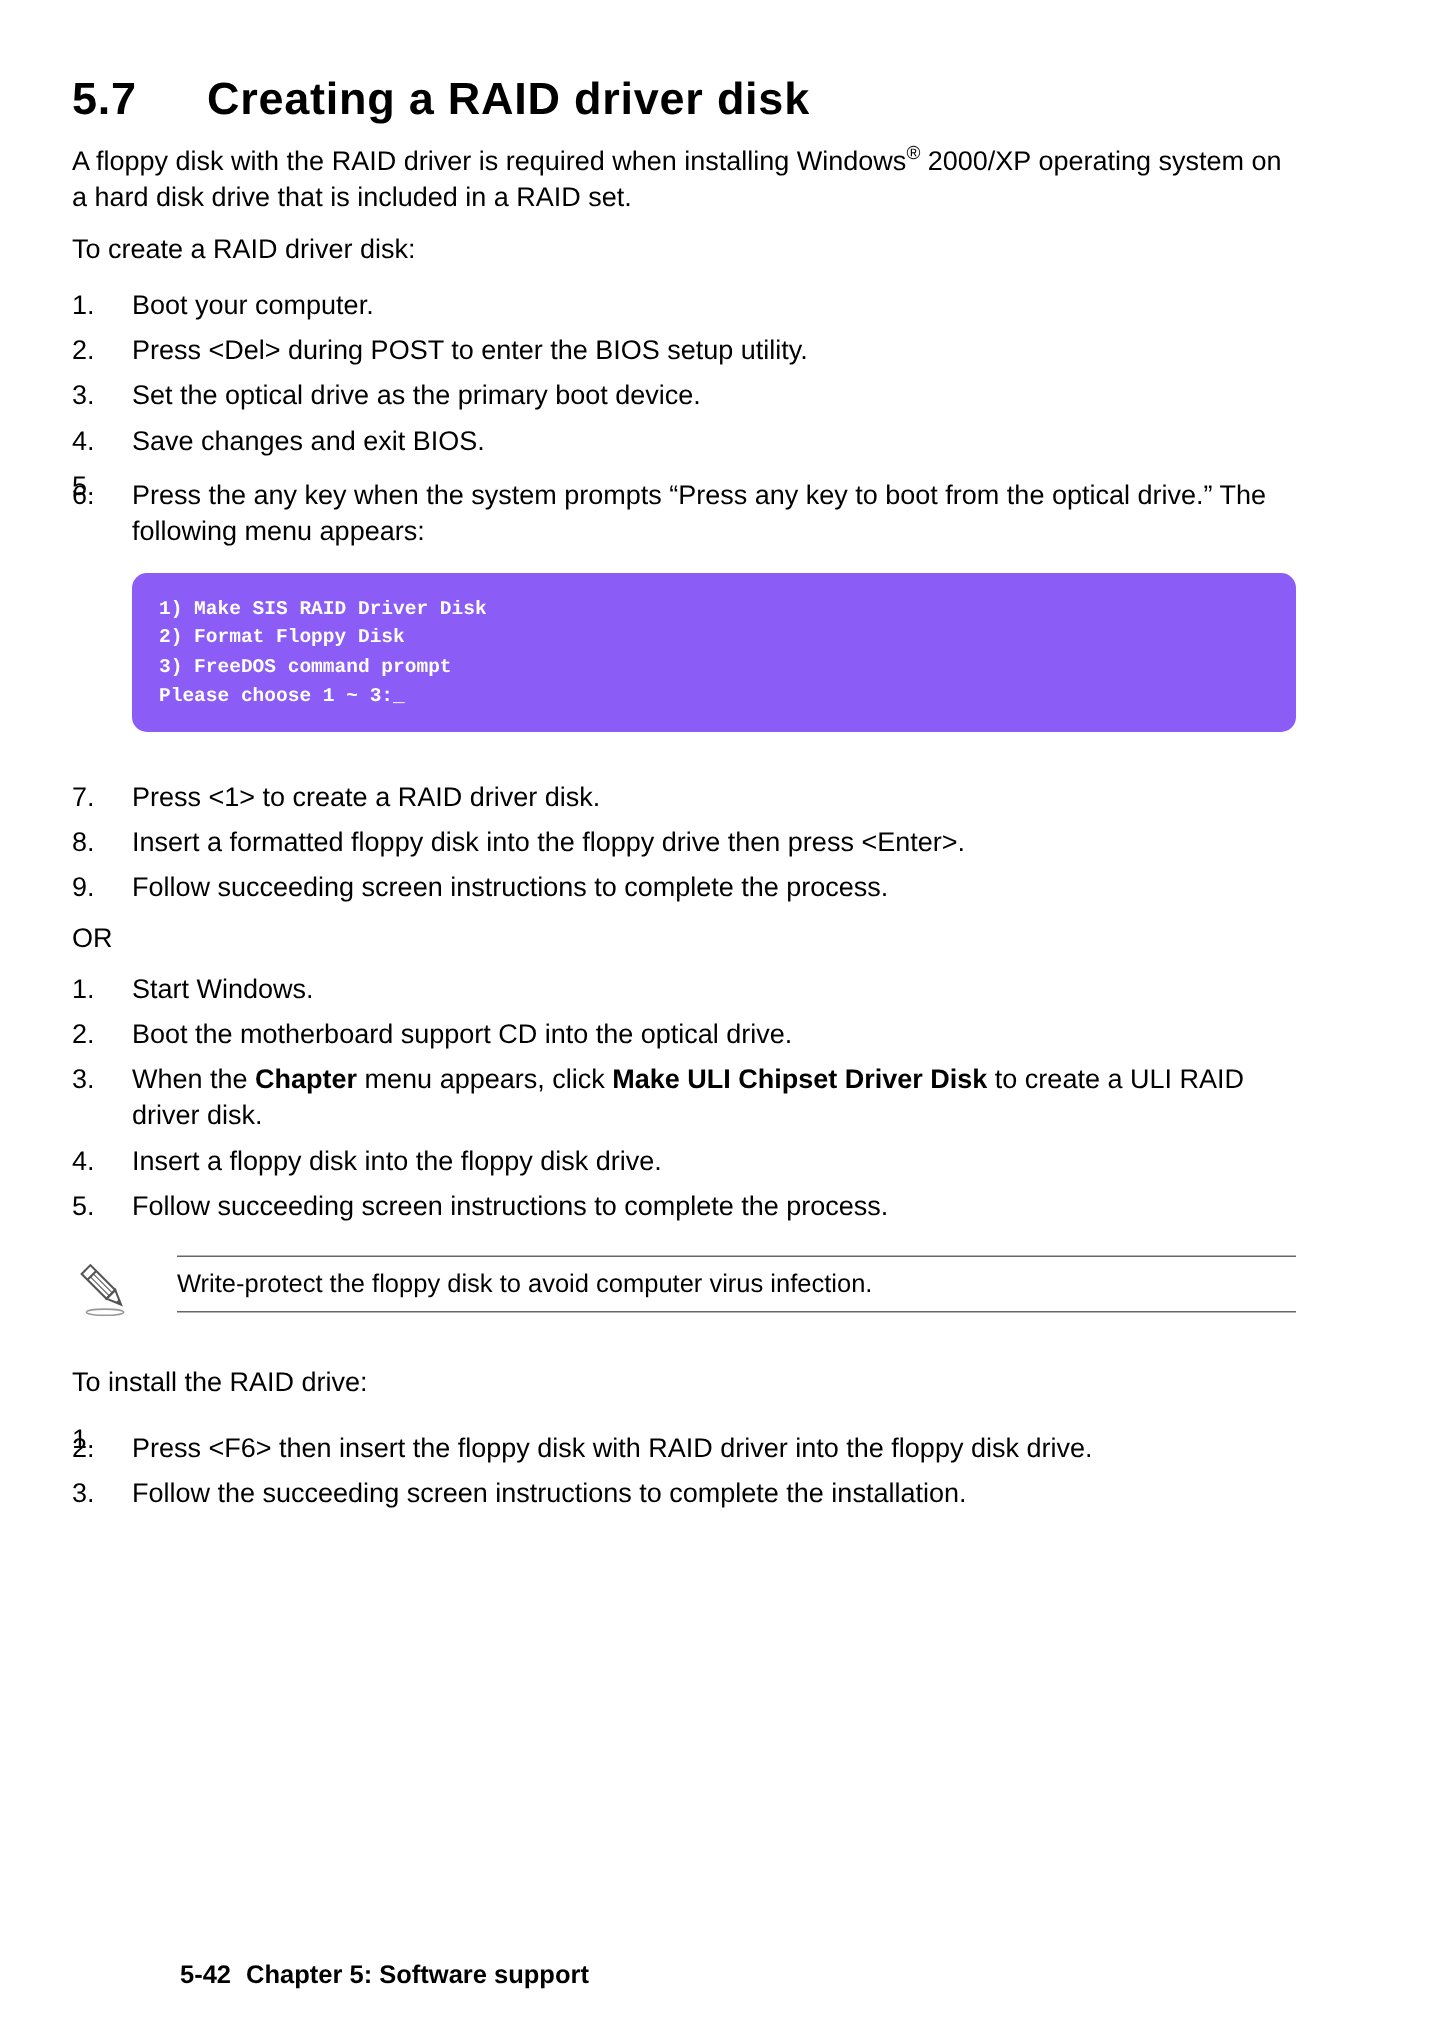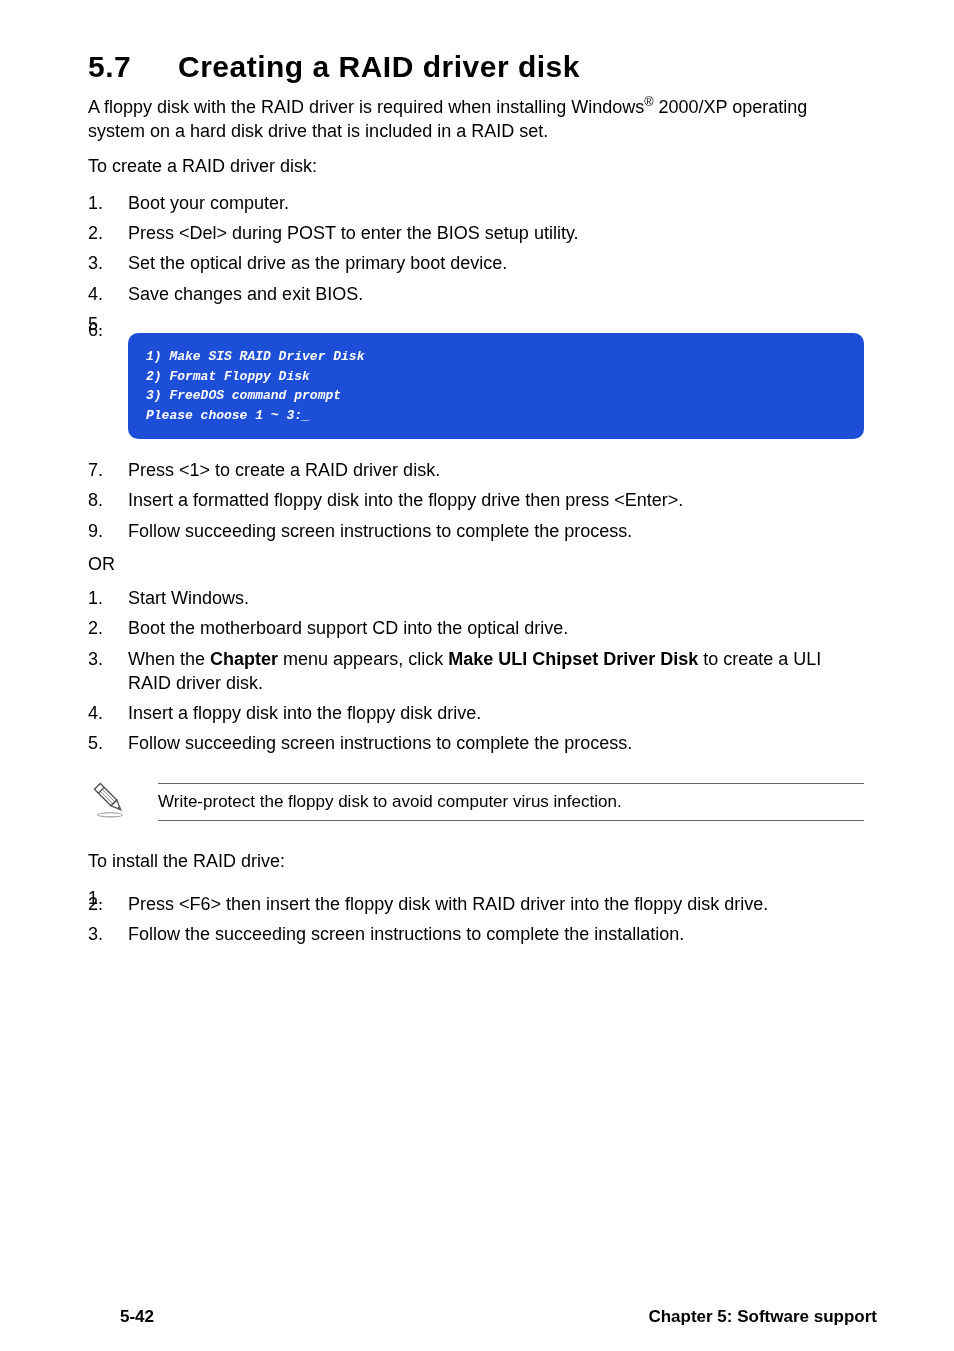--- a/index.html
+++ b/index.html
@@ -6,21 +6,21 @@
     margin: 0;
     padding: 0;
     background: #fff;
     font-family: "Helvetica Neue", Helvetica, Arial, sans-serif;
     color: #000;
   }
   .page {
     width: 954px;
     min-height: 1351px;
     box-sizing: border-box;
-    padding: 50px 90px 30px 88px;
+    padding: 50px 90px 30px 48px;
     position: relative;
   }
   h1.section-title {
     font-size: 30px;
     font-weight: bold;
     margin: 0 0 10px 0;
     letter-spacing: 0.5px;
   }
   h1.section-title .num {
     display: inline-block;
@@ -44,35 +44,34 @@
     line-height: 1.35;
     padding: 3px 0 3px 40px;
     position: relative;
   }
   ol.steps li .marker {
     position: absolute;
     left: 0;
     top: 3px;
   }
   .terminal {
-    background: #1d4ed8;
+    background: #8b5cf6;
     color: #fff;
     font-family: "Courier New", Courier, monospace;
     font-weight: bold;
     font-size: 13px;
     line-height: 1.5;
     padding: 14px 18px;
     border-radius: 10px;
-    margin: 12px 0 16px 40px;
+    margin: 12px 0 28px 40px;
     white-space: pre;
-    font-style: italic;
   }
   .note-row {
     display: flex;
-    align-items: flex-end;
+    align-items: flex-start;
     margin: 18px 0 4px 0;
   }
   .note-icon {
     flex: 0 0 70px;
     display: flex;
     align-items: center;
     justify-content: flex-start;
   }
   .note-icon svg {
     width: 44px;
@@ -82,23 +81,23 @@
     flex: 1;
     font-size: 17px;
     padding: 8px 0;
     border-top: 1px solid #666;
     border-bottom: 1px solid #666;
   }
   .footer {
     position: absolute;
     bottom: 24px;
     left: 120px;
-    right: 77px;
+    right: 98px;
     display: flex;
-    justify-content: space-between;
+    justify-content: flex-start;
     font-size: 17px;
     font-weight: bold;
     gap: 10px;
   }
   .or-label {
     font-size: 18px;
     margin: 6px 0;
   }
   .bold { font-weight: bold; }
 </style>
@@ -116,21 +115,21 @@
   </p>
 
   <p class="body">To create a RAID driver disk:</p>
 
   <ol class="steps" id="steps-a">
       <li><span class="marker">1.</span><span>Boot your computer.</span></li>
       <li><span class="marker">2.</span><span>Press &lt;Del&gt; during POST to enter the BIOS setup utility.</span></li>
       <li><span class="marker">3.</span><span>Set the optical drive as the primary boot device.</span></li>
       <li><span class="marker">4.</span><span>Save changes and exit BIOS.</span></li>
       <li><span class="marker">5.</span></li>
-      <li><span class="marker">6.</span></li>
+      <li><span class="marker">6.</span><span>Press the any key when the system prompts “Press any key to boot from the optical drive.” The following menu appears:</span></li>
     </ol>
 
   <div class="terminal" id="terminal">1) Make SIS RAID Driver Disk
 2) Format Floppy Disk
 3) FreeDOS command prompt
 Please choose 1 ~ 3:_</div>
 
   <ol class="steps" id="steps-b">
       <li><span class="marker">7.</span><span>Press &lt;1&gt; to create a RAID driver disk.</span></li>
       <li><span class="marker">8.</span><span>Insert a formatted floppy disk into the floppy drive then press &lt;Enter&gt;.</span></li>

